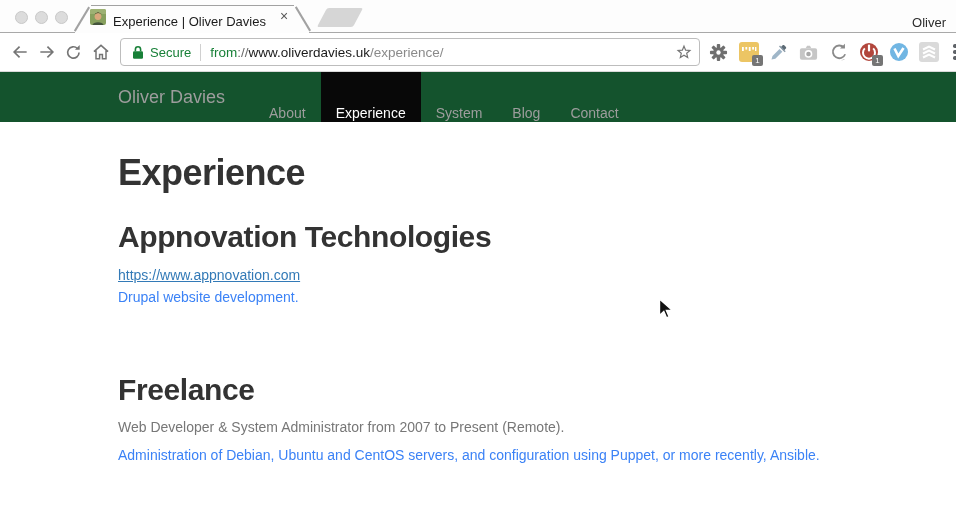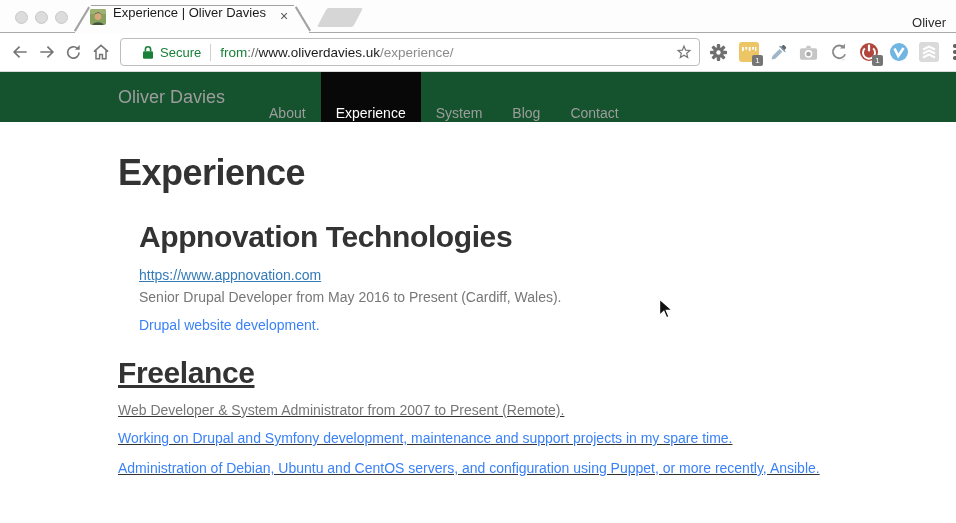--- a/index.html
+++ b/index.html
@@ -15,32 +15,32 @@
   .traffic-lights { position: absolute; left: 15px; top: 11px; display: flex; gap: 7px; }
   .traffic-light { width: 13px; height: 13px; border-radius: 50%; background: #dcdcdc; border: 1px solid #c8c8c8; }
   .strip-line { position: absolute; top: 32px; height: 1px; background: #a9a9a9; }
   .strip-line.left { left: 0; width: 75px; }
   .strip-line.right { left: 309px; width: 647px; }
   .tab-edge { position: absolute; width: 1.5px; height: 28px; background: #a2a2a2; top: 5px; }
   .tab-edge.left  { left: 81px; transform: rotate(31deg); }
   .tab-edge.right { left: 302px; transform: rotate(-31deg); }
   .tab-top { position: absolute; left: 91px; top: 5px; width: 203px; height: 1px; background: #a2a2a2; }
   .tab-favicon { position: absolute; left: 90px; top: 9px; width: 16px; height: 16px; border-radius: 2px; overflow: hidden; }
-  .tab-title { position: absolute; left: 113px; top: 5px; font-size: 13px; color: #1b1b1b; }
+  .tab-title { position: absolute; left: 113px; top: 14px; font-size: 13px; color: #1b1b1b; }
   .tab-close { position: absolute; left: 280px; top: 8px; font-size: 14px; color: #5a5a5a; cursor: default; }
   .newtab-btn { position: absolute; left: 322px; top: 8px; width: 36px; height: 19px; background: #d6d6d6; border-radius: 2px; transform: skewX(-28deg); }
   .profile-name { position: absolute; right: 10px; top: 15px; font-size: 13px; color: #2c2c2c; }
 
   
   .toolbar { position: relative; height: 39px; background: #fff; border-bottom: 1px solid #d9d9d9; display: flex; align-items: center; padding: 0 6px; }
   .nav-btn { width: 27px; height: 27px; display: flex; align-items: center; justify-content: center; color: #757575; flex: 0 0 auto; }
   .nav-btn svg { display: block; }
   .omnibox {
     margin-left: 6px; width: 580px; height: 28px; border: 1px solid #bdbdbd; border-radius: 4px;
-    display: flex; align-items: center; padding: 0 6px 0 21px; background: #fff; flex: 0 0 auto;
+    display: flex; align-items: center; padding: 0 6px 0 11px; background: #fff; flex: 0 0 auto;
   }
   .secure-label { color: #188038; font-size: 13px; margin-left: 6px; }
   .omni-sep { width: 1px; height: 17px; background: #d0d0d0; margin: 0 9px; }
   .url { font-size: 13.5px; white-space: nowrap; }
   .url .scheme { color: #188038; }
   .url .sep    { color: #6b6b6b; }
   .url .host   { color: #1b1b1b; }
   .url .path   { color: #8a8a8a; }
   .star-btn { margin-left: auto; color: #757575; display: flex; }
   .ext-row { display: flex; align-items: center; margin-left: 8px; gap: 9px; }
@@ -56,22 +56,22 @@
   .site-nav { display: flex; }
   .nav-link { color: #9d9d9d; font-size: 14px; line-height: 50px; padding: 16px 15px; text-decoration: none; }
   .nav-link.active { color: #ffffff; background: #080808; }
 
   
   .content { background: #fff; }
   .container { width: 750px; margin: 0 auto; padding: 0 15px; color: #333; }
   .page-title { font-size: 36px; font-weight: 700; color: #333; margin: 30px 0 12px; letter-spacing: -.5px; }
   .section { position: relative; }
   .section-heading { font-size: 30px; font-weight: 700; color: #333; margin: 0 0 12px; letter-spacing: -.4px; }
-  .section.appnovation { margin-top: 26px; margin-left: 21px; }
-  .section.freelance { margin-top: 23px; text-decoration: underline; }
+  .section.appnovation { margin-top: 26px; }
+  .section.freelance { margin-top: 68px; }
   .site-link { display: inline-block; color: #337ab7; text-decoration: underline; font-size: 14px; margin-bottom: 6px; }
   .meta { color: #777777; font-size: 14px; margin: 0 0 12px; }
   .body-p { color: #3b82f6; font-size: 14px; margin: 0 0 14px; }
   .appnovation-logo { position: absolute; right: -6px; top: 6px; width: 116px; text-align: center; }
   .appnovation-logo .logo-text { display: block; margin-top: 3px; font-size: 13px; font-weight: 700; letter-spacing: 1.5px; color: #2b5871; }
 
   .cursor { position: absolute; left: 654px; top: 297px; pointer-events: none; }
 </style>
 </head>
 <body>
@@ -240,29 +240,27 @@
     </div>
   </div>
 
   <div class="content">
     <div class="container">
       <h1 class="page-title">Experience</h1>
 
       <div class="section appnovation">
         <h2 class="section-heading">Appnovation Technologies</h2>
         <a class="site-link">https://www.appnovation.com</a>
-        <p class="meta">Senior Drupal Developer from May 2016 to Present (Cardiff, Wales).</p>
         <p class="body-p">Drupal website development.</p>
 
       </div>
 
       <div class="section freelance">
         <h2 class="section-heading">Freelance</h2>
         <p class="meta">Web Developer &amp; System Administrator from 2007 to Present (Remote).</p>
-        <p class="body-p">Working on Drupal and Symfony development, maintenance and support projects in my spare time.</p>
         <p class="body-p">Administration of Debian, Ubuntu and CentOS servers, and configuration using Puppet, or more recently, Ansible.</p>
       </div>
     </div>
   </div>
 
   <svg class="cursor" width="22" height="24" viewBox="0 0 22 24">
     <path d="M5.5 2v16.5l4.3-4.1 2.7 6.4 2.6-1.1-2.7-6.3h6.1z" fill="#111" stroke="#fff" stroke-width="1.4"></path>
   </svg>
 
 </div>

